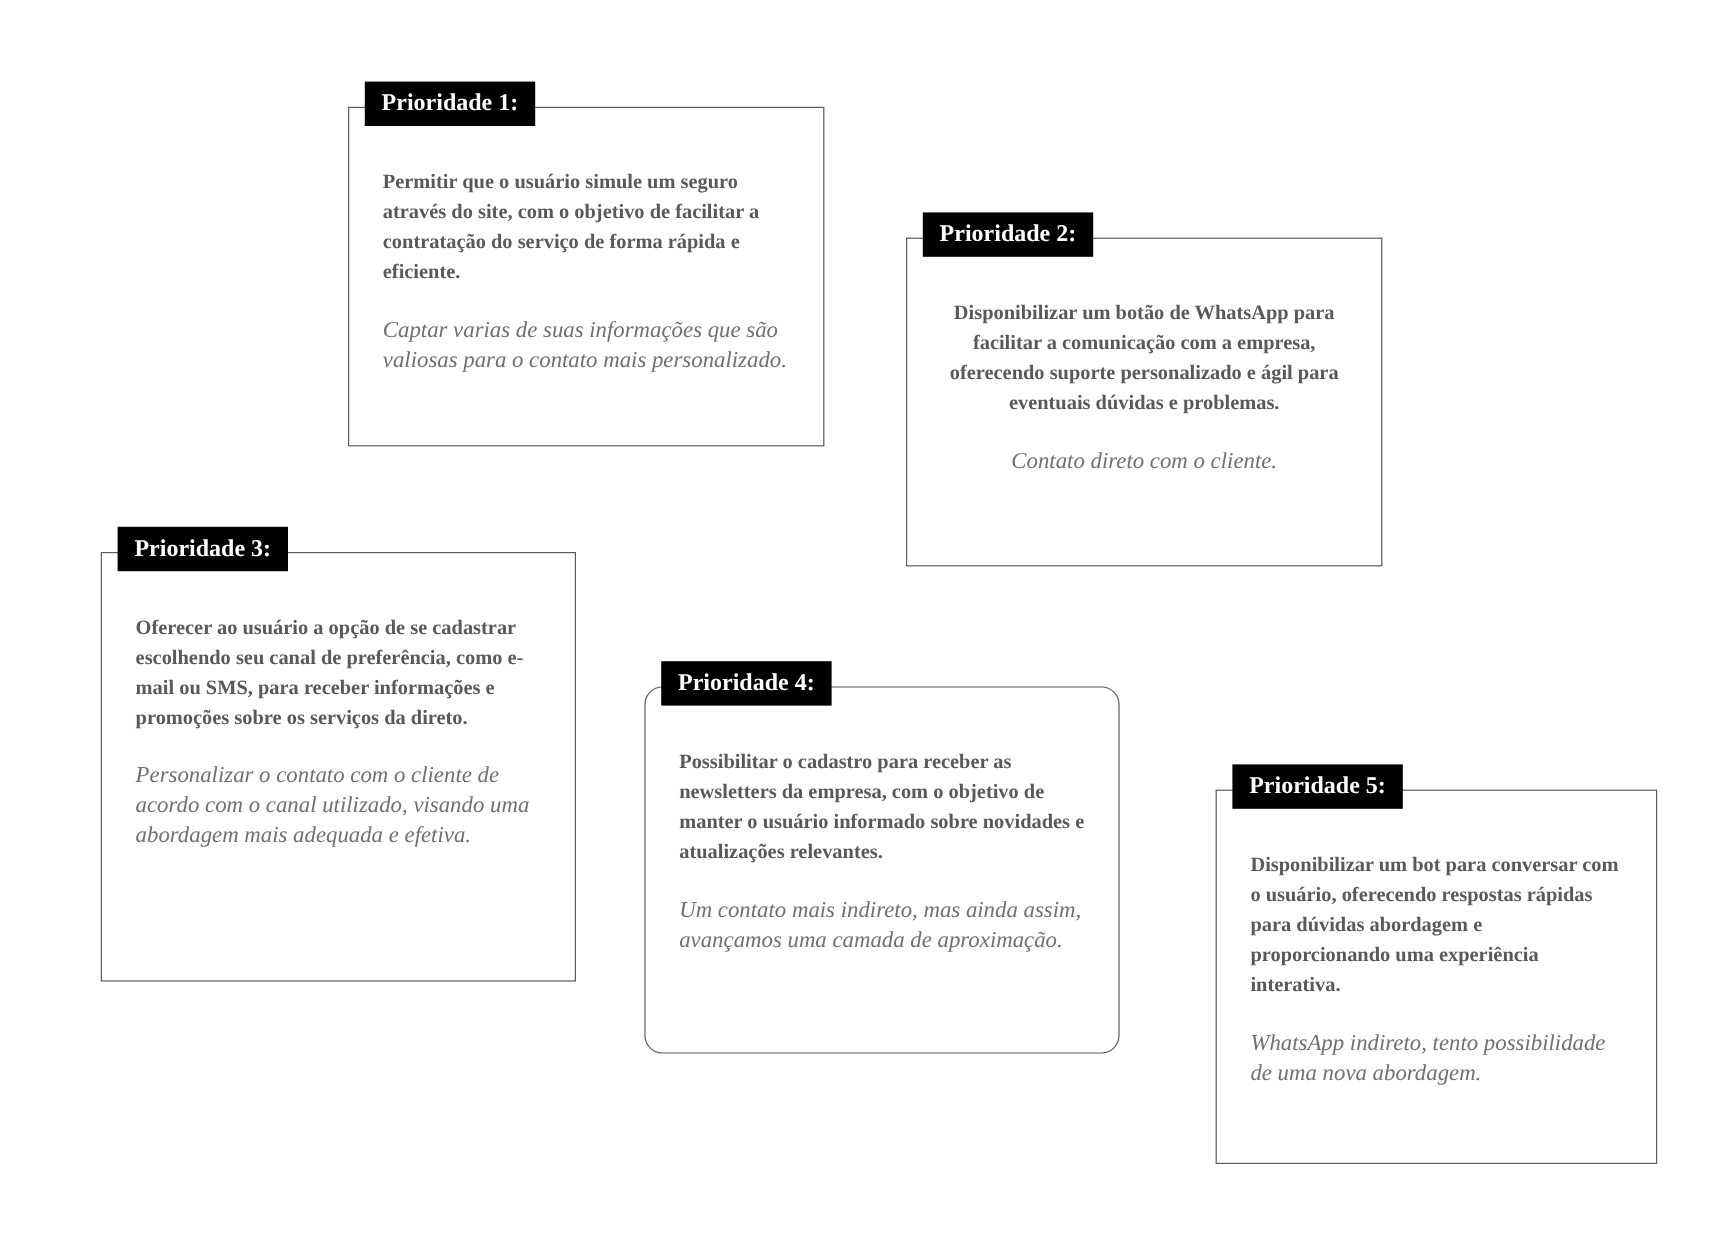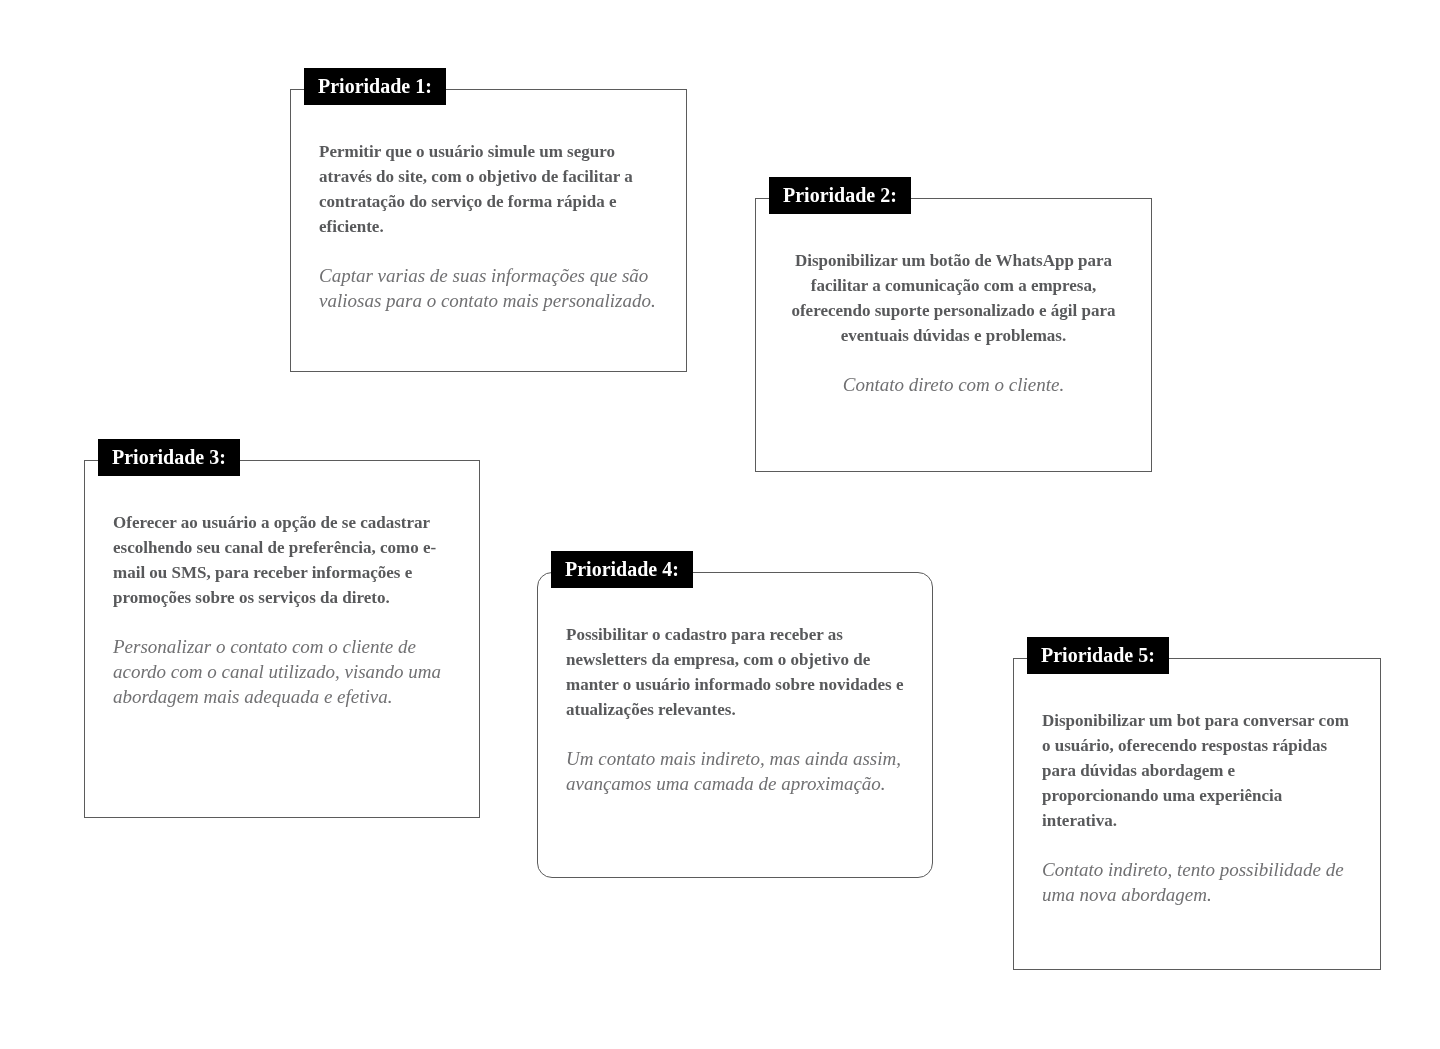--- a/index.html
+++ b/index.html
@@ -92,17 +92,17 @@
     <div class="card-content">
       <p class="card-body">Possibilitar o cadastro para receber as newsletters da empresa, com o objetivo de manter o usuário informado sobre novidades e atualizações relevantes.</p>
       <p class="card-note">Um contato mais indireto, mas ainda assim, avançamos uma camada de aproximação.</p>
     </div>
   </div>
 
   <div class="card card5">
     <div class="card-label">Prioridade 5:</div>
     <div class="card-content">
       <p class="card-body">Disponibilizar um bot para conversar com o usuário, oferecendo respostas rápidas para dúvidas abordagem e proporcionando uma experiência interativa.</p>
-      <p class="card-note">Contato indireto, tento possibilidade de uma nova abordagem.</p>
+      <p class="card-note">WhatsApp indireto, tento possibilidade de uma nova abordagem.</p>
     </div>
   </div>
 
 </div>
 
 </body></html>

